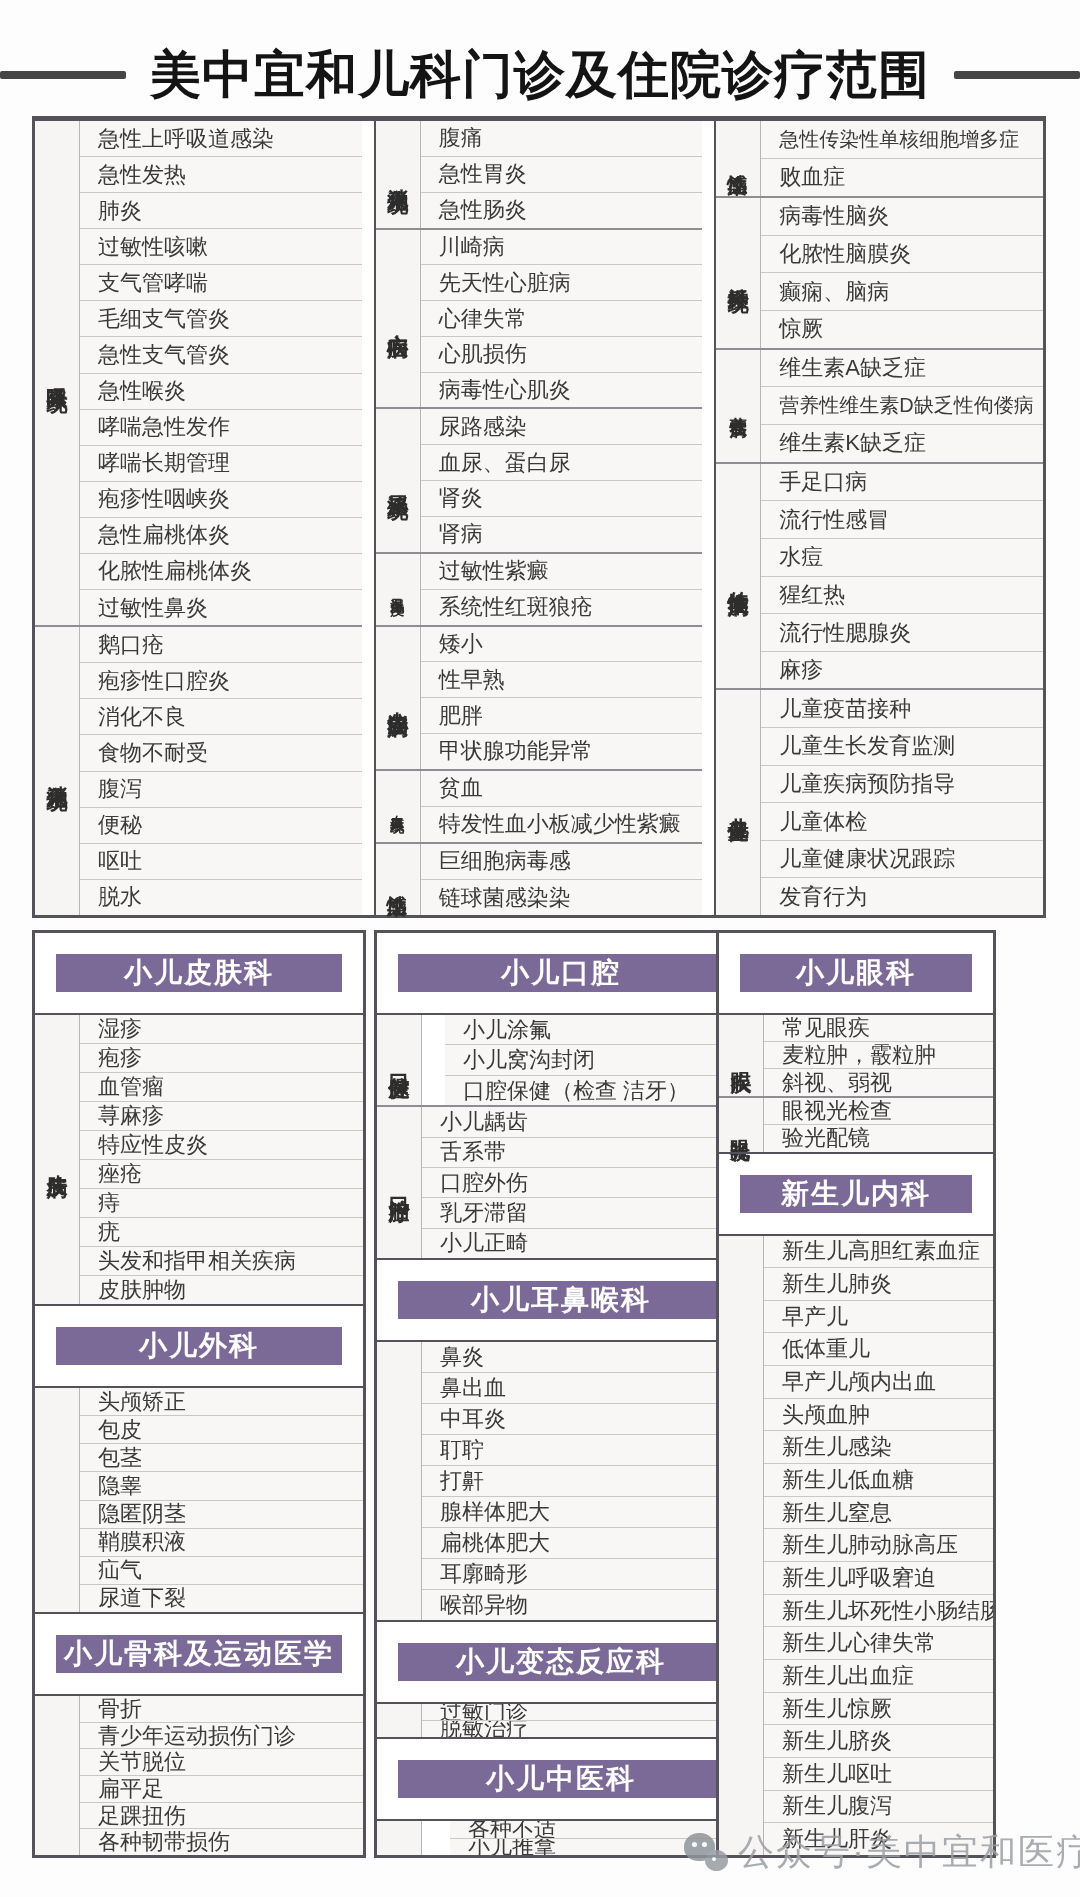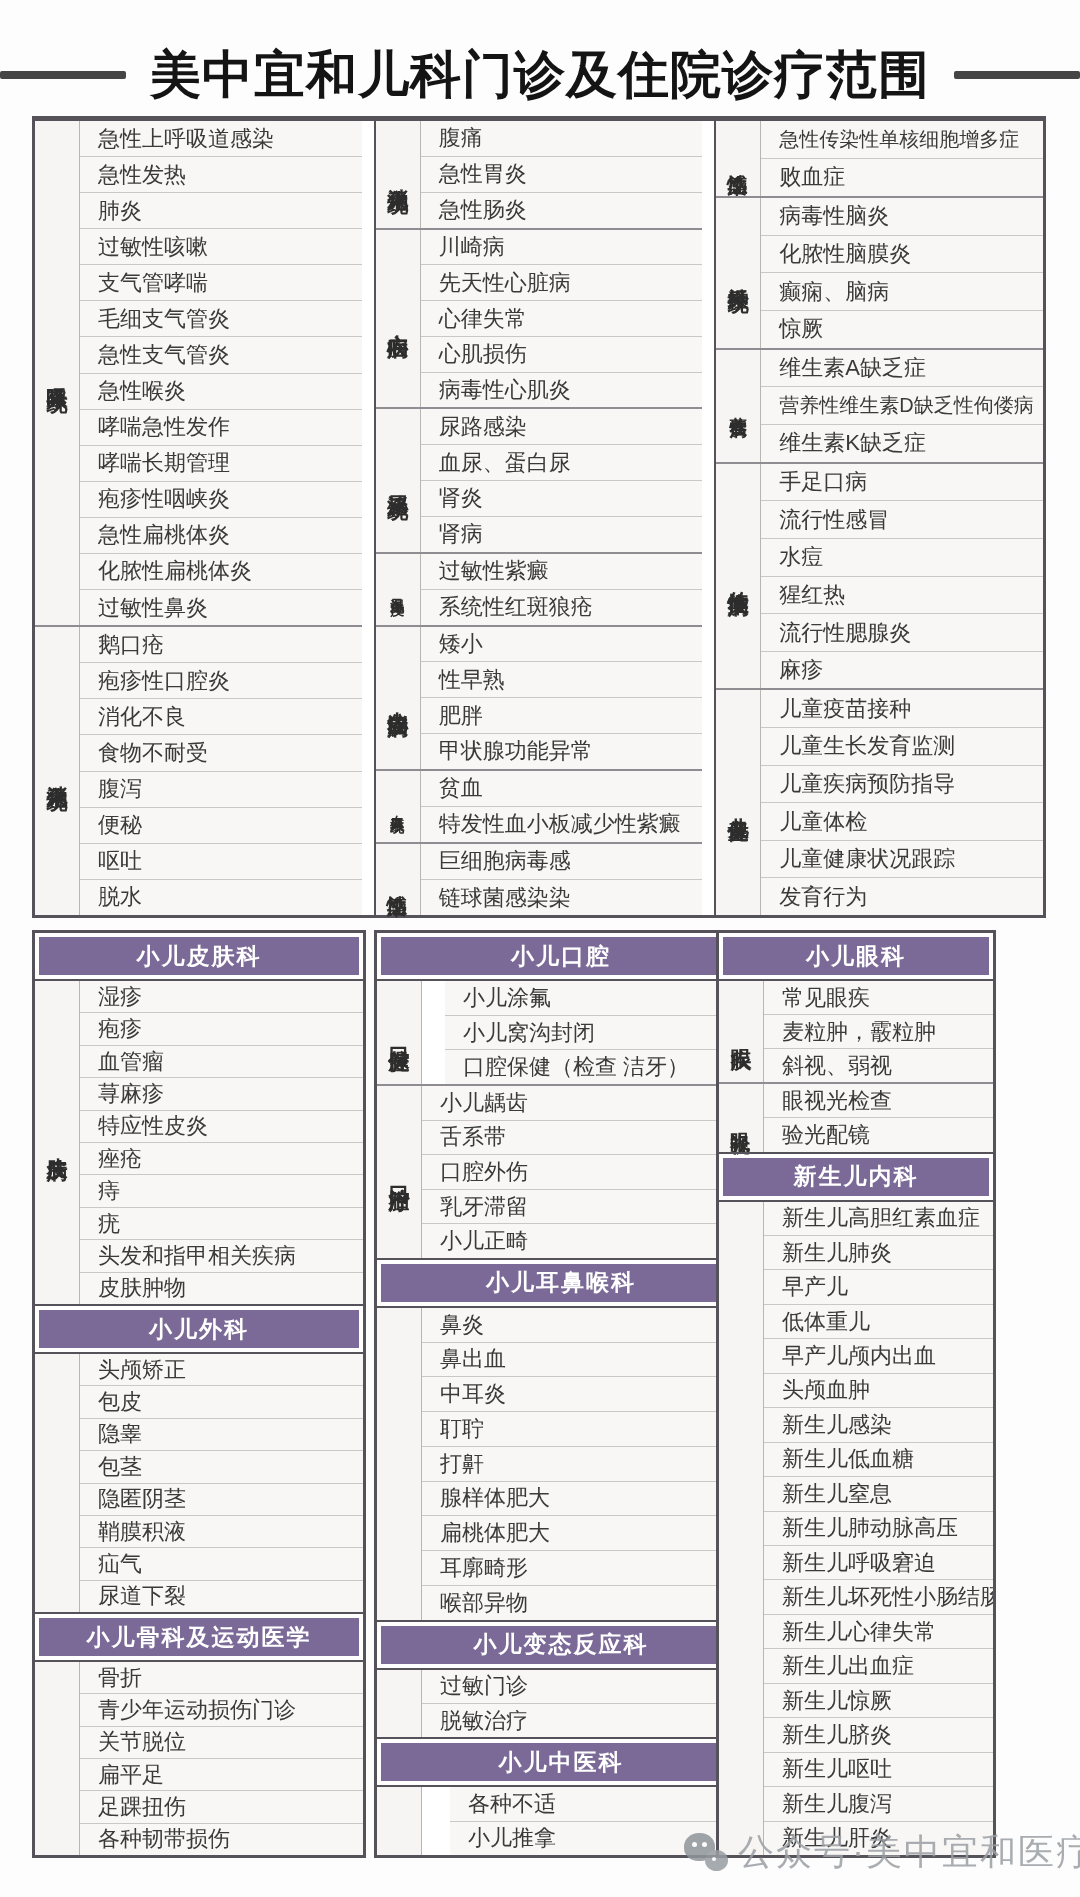--- a/index.html
+++ b/index.html
@@ -35,22 +35,22 @@
   .item:last-child { border-bottom:none; }
 
   
   .box { position:absolute; top:930px; height:928px; border:3px solid #55525a;
     box-sizing:border-box; display:flex; flex-direction:column; background:#fff; }
   #box-left  { left:32px;  width:334px; }
   #box-mid   { left:374px; width:374px; }
   #box-right { left:716px; width:280px; }
   .subsection { display:flex; flex-direction:column; min-height:0; }
   .subsection + .subsection { border-top:2px solid #55525a; }
-  .sub-header { flex:0 0 38px; margin:4px; display:flex; align-items:center; justify-content:center;
-    font-size:23px; font-weight:700; letter-spacing:2px; }
+  .sub-header { flex:0 0 38px; margin:21px; display:flex; align-items:center; justify-content:center;
+    font-size:28px; font-weight:700; letter-spacing:2px; }
   .sub-body { flex:1; display:flex; flex-direction:column; border-top:2px solid #55525a; min-height:0; }
 
   
   .watermark { position:absolute; left:684px; top:1828px; display:flex; align-items:center; gap:8px;
     color:#9ba0a5; font-size:36px; letter-spacing:2px; opacity:.85; z-index:5; white-space:nowrap; }
   .wicon { position:relative; width:46px; height:40px; flex:0 0 46px; }
   .wicon .b1 { position:absolute; left:0; top:0; width:31px; height:28px; background:#8f959b; border-radius:48% 48% 46% 46%; }
   .wicon .b1::before, .wicon .b1::after { content:""; position:absolute; top:9px; width:5px; height:5px; background:#fdfdfd; border-radius:50%; }
   .wicon .b1::before { left:8px; } .wicon .b1::after { left:18px; }
   .wicon .b2 { position:absolute; right:2px; bottom:2px; width:23px; height:21px; background:#989da2; border-radius:50%; }
@@ -390,24 +390,24 @@
           <div class="group" style="flex: 8 1 0px;">
             <div class="cat"></div>
             <div class="items">
               <div class="item">
                 <span>头颅矫正</span>
               </div>
               <div class="item">
                 <span>包皮</span>
               </div>
               <div class="item">
+                <span>包茎</span>
+              </div>
+              <div class="item">
                 <span>隐睾</span>
-              </div>
-              <div class="item">
-                <span>包茎</span>
               </div>
               <div class="item">
                 <span>隐匿阴茎</span>
               </div>
               <div class="item">
                 <span>鞘膜积液</span>
               </div>
               <div class="item">
                 <span>疝气</span>
               </div>

